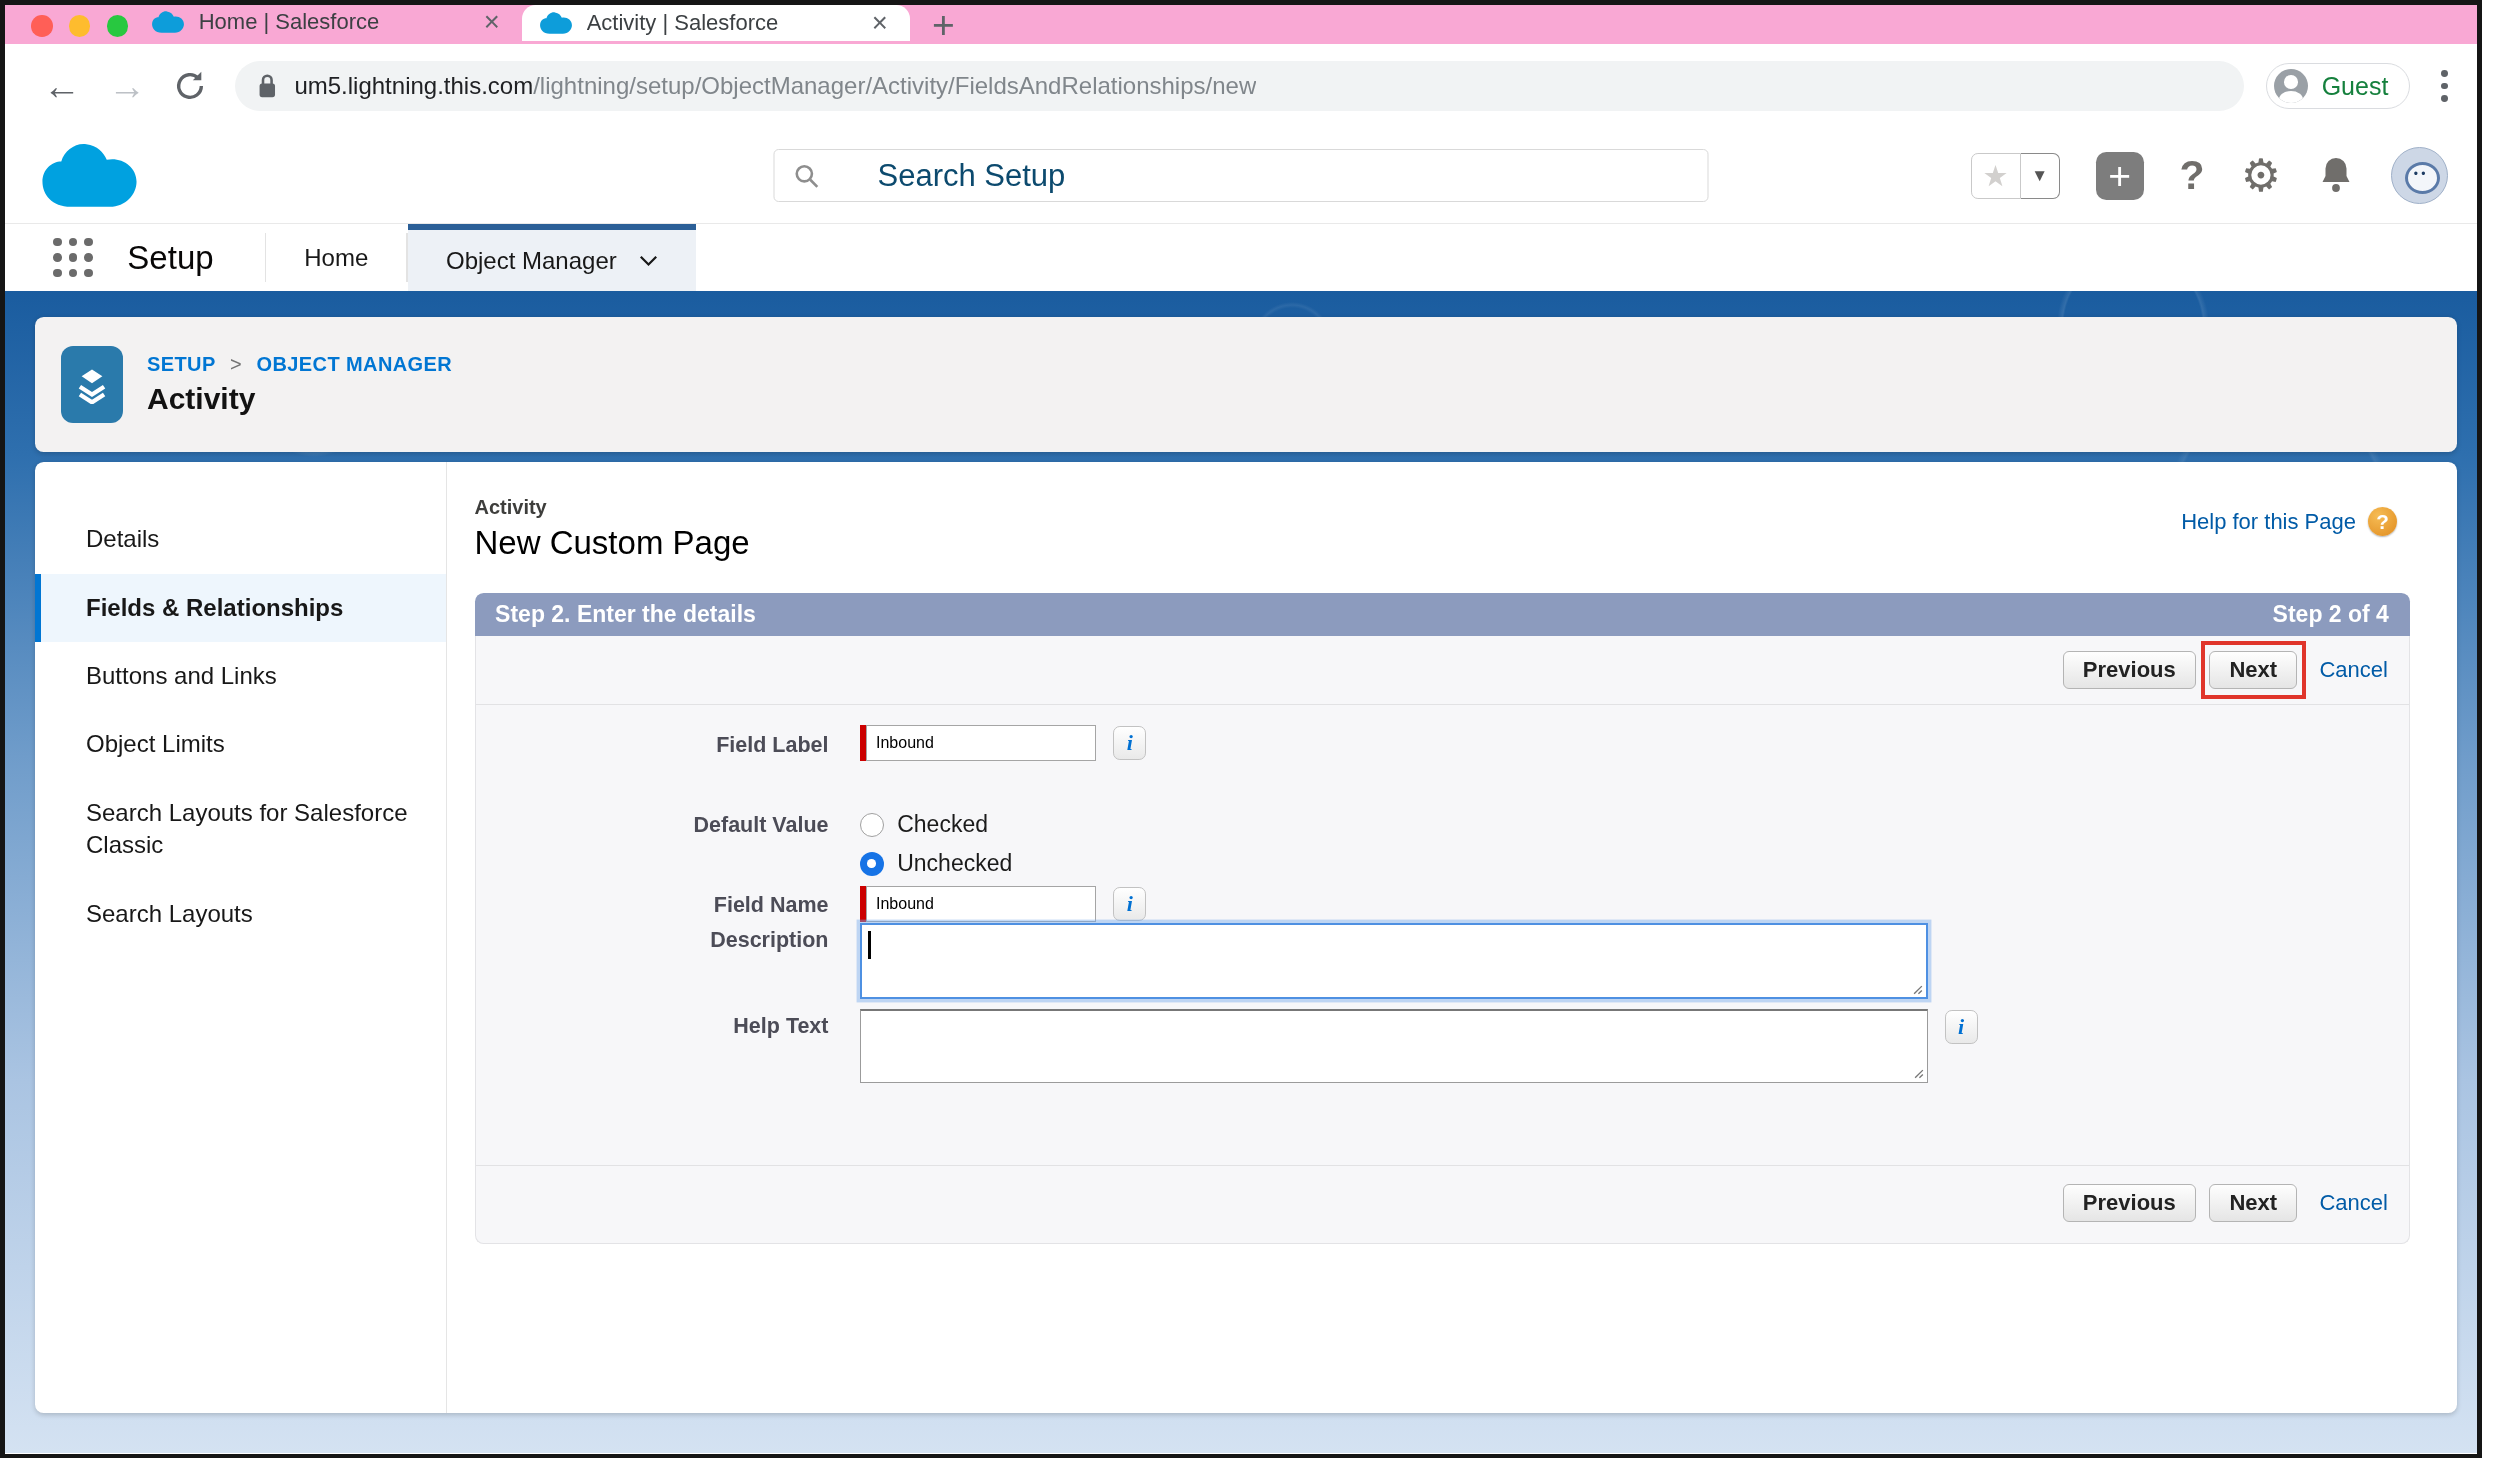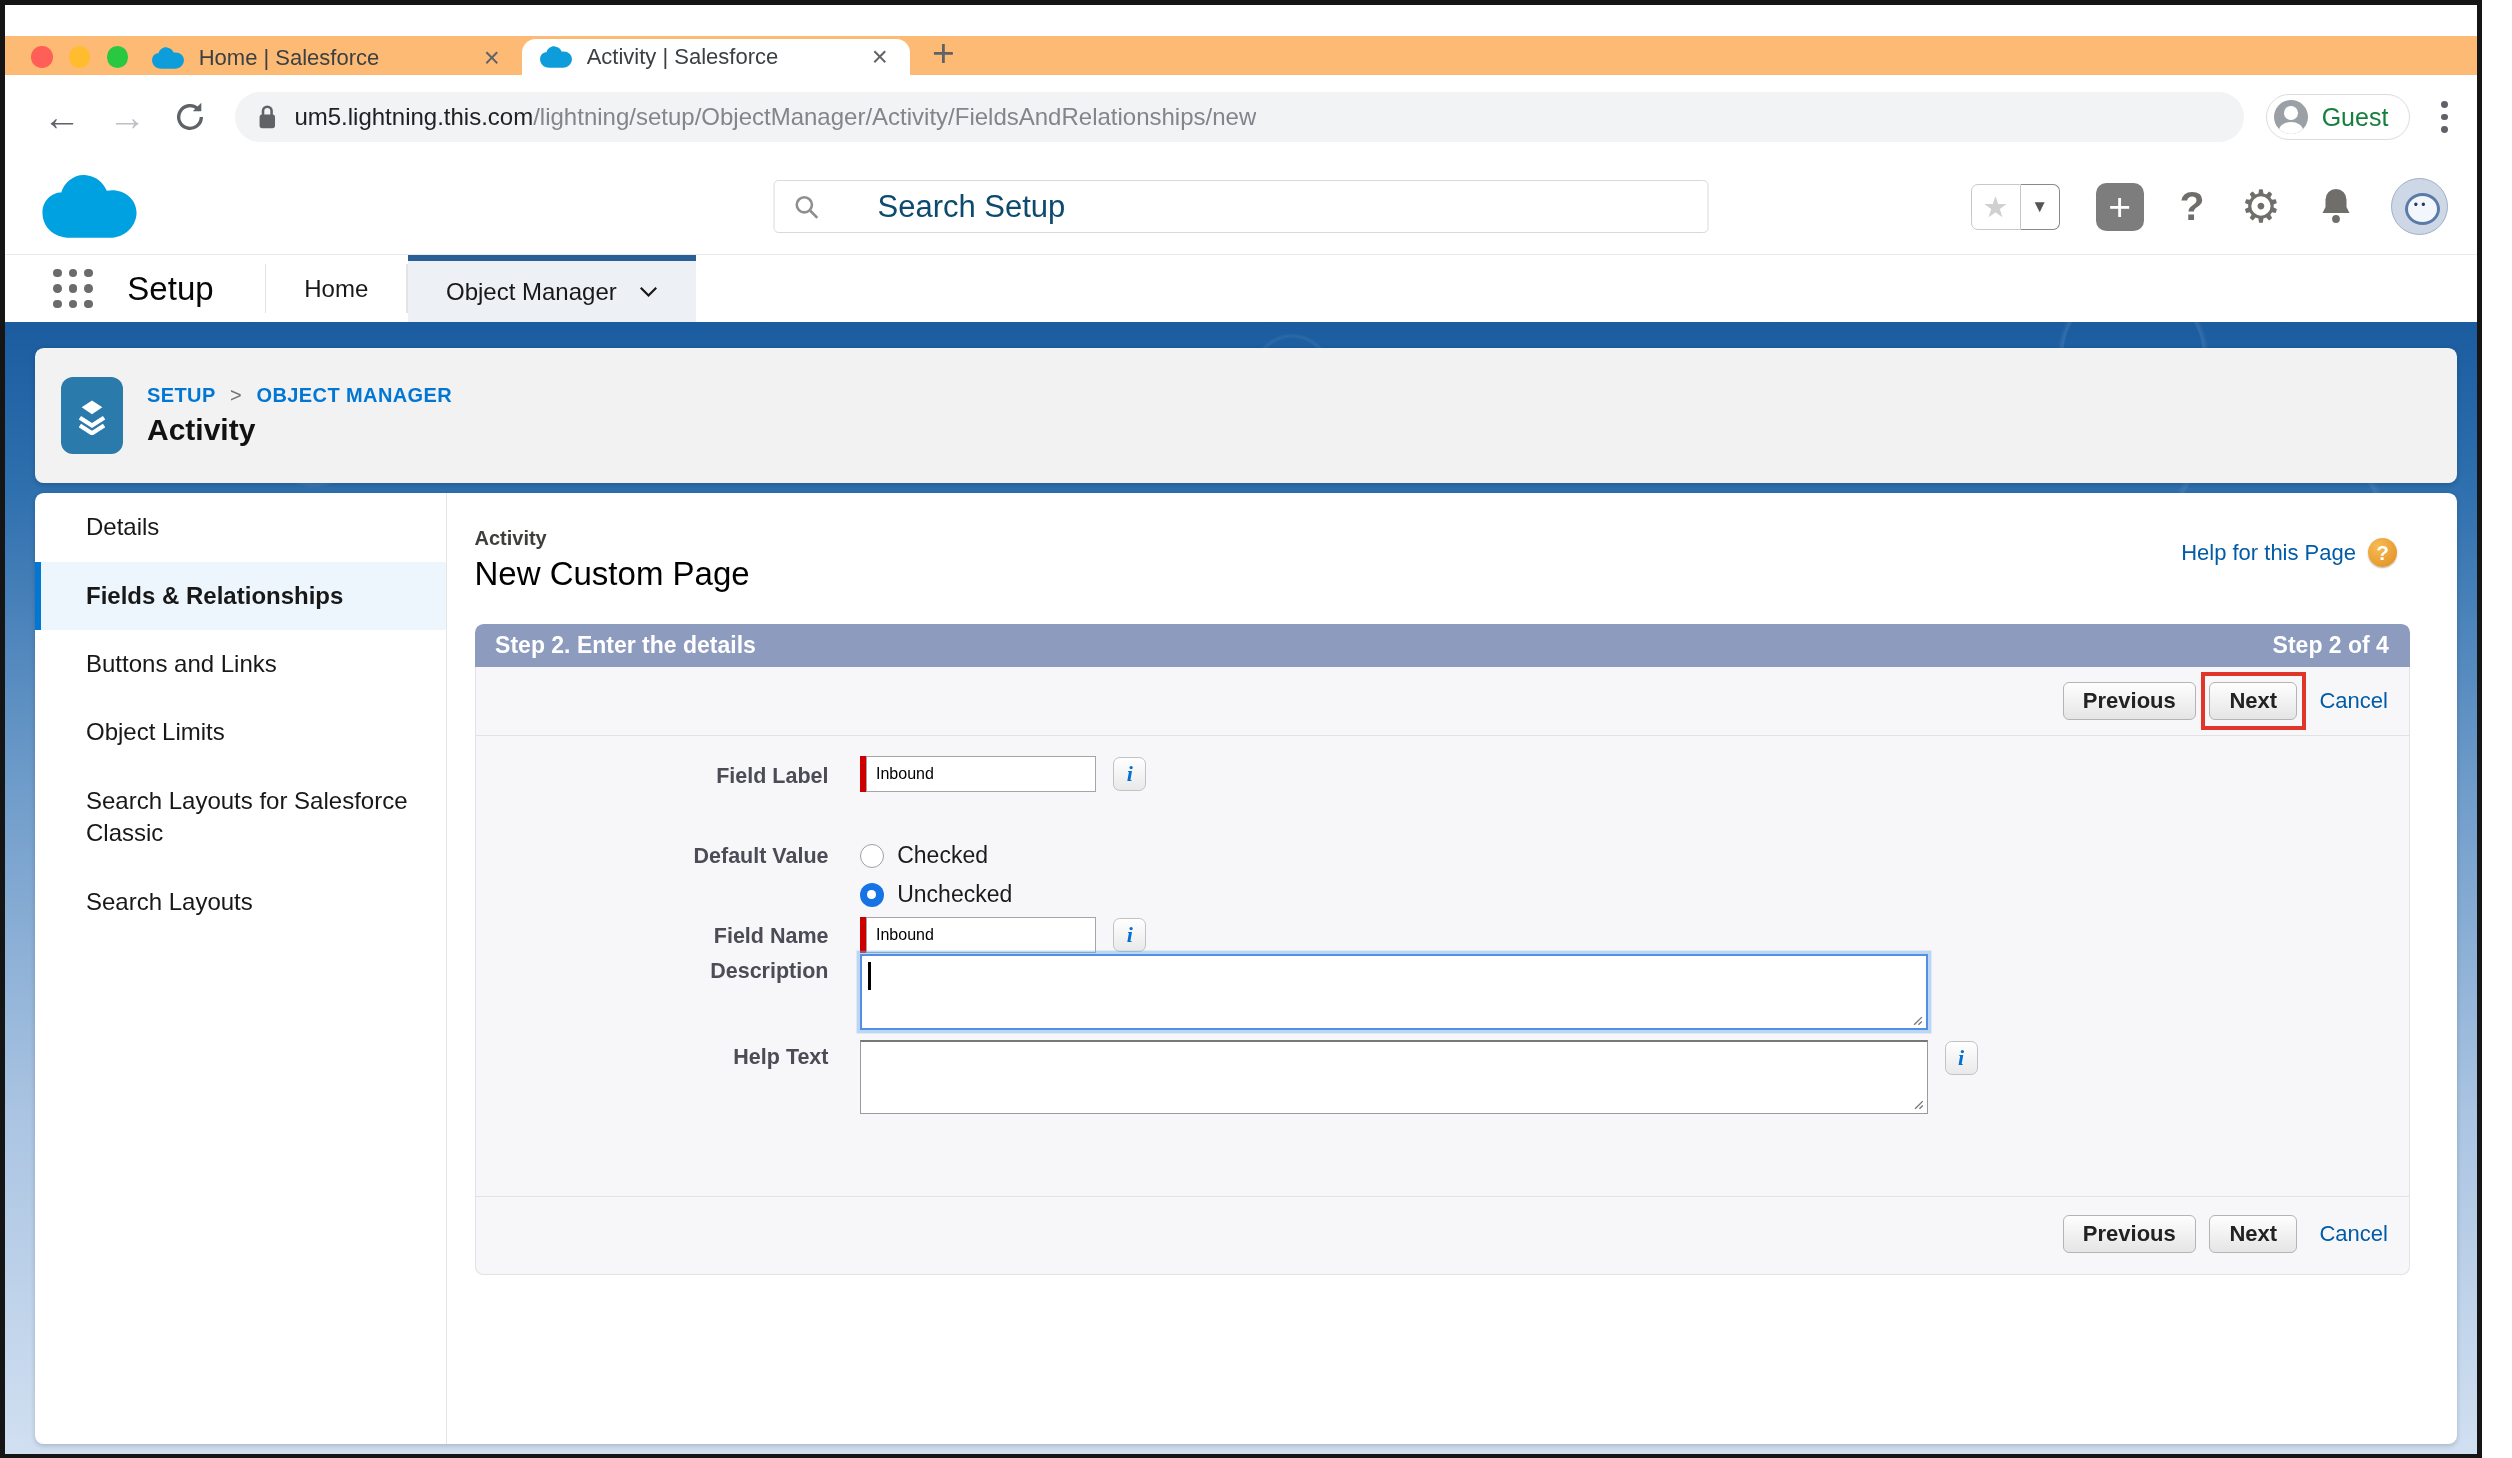--- a/index.html
+++ b/index.html
@@ -1,21 +1,21 @@
 <!DOCTYPE html>
 <html style="font-size:13.7px"><head>
 <meta charset="utf-8">
 <style>
   * { margin:0; padding:0; box-sizing:border-box; }
   html,body { width:2512px; height:1459px; background:#fff; font-family:"Liberation Sans", sans-serif; overflow:hidden; }
 
   .window { position:absolute; left:0; top:0; width:2482px; height:1459px; border:5.1px solid #151515; background:#fff; overflow:hidden; }
 
   
-  .tabstrip { height:39px; background:#fdba74; display:flex; align-items:flex-end; position:relative;margin-top:31px; }
+  .tabstrip { height:39px; background:#f9a8d4; display:flex; position:relative; }
   .traffic { position:absolute; left:26px; top:10.3px; display:flex; gap:16.3px; }
   .light { width:21.5px; height:21.5px; border-radius:50%; }
   .light.red{ background:#ff5f57; } .light.yellow{ background:#febc2e; } .light.green{ background:#28c840; }
   .tab { display:flex; align-items:center; height:34px; width:388px; padding:0 17px; font-size:22px; color:#3c4043; }
   .tab.inactive { margin-left:129px; }
   .tab.active { background:#fff; border-radius:13.7px 13.7px 0 0; height:36px; }
   .favicon { width:34px; height:24px; margin-right:13.7px; flex:none; }
   .tab-title { flex:1; white-space:nowrap; overflow:hidden; }
   .tab-close { font-size:27.5px; color:#5f6368; padding:0 5.1px; }
   .newtab { font-size:39px; color:#5f6368; margin:0 0 3.4px 22px; line-height:1; }
@@ -79,21 +79,21 @@
   .obj-icon { width:62px; height:77px; border-radius:12px; background:#2a7aab; display:grid; place-items:center; flex:none; }
   .obj-icon svg { width:38px; height:38px; }
   .crumb-text { margin-left:24px; }
   .crumb-line { font-size:20px; letter-spacing:0.4px; font-weight:bold; }
   .crumb-line a { color:#0176d3; text-decoration:none; }
   .crumb-sep { color:#747474; margin:0 8.6px; font-weight:normal; }
   .obj-title { font-size:30px; font-weight:bold; color:#121212; margin-top:6.9px; }
 
   
   .main-card { width:2422px; height:951px; margin-top:10.3px; background:#fff; border-radius:8.6px; display:flex; box-shadow:0 1.7px 5.1px rgba(0,0,0,.18); overflow:hidden; }
-  .side { width:412px; border-right:1.7px solid #e5e5e5; flex:none; }
+  .side { width:412px; border-right:1.7px solid #e5e5e5; padding-top:43px; flex:none; }
   .side-item { padding:18px 34px 18px 51px; font-size:24px; color:#181818; line-height:1.35; }
   .side-item.active { background:#eef6fd; border-left:6.9px solid #0176d3; padding-left:45px; font-weight:bold; }
 
   .content { flex:1; padding:34px 22px 0 27.5px; position:relative; }
   .obj-name { font-size:20px; font-weight:bold; color:#3e3e3c; }
   .page-title { font-size:33px; color:#000; margin-top:5.1px; }
   .help-row { position:absolute; top:45px; right:60px; display:flex; align-items:center; gap:12px; }
   .help-link { font-size:22px; color:#015ba7; text-decoration:none; }
   .help-q { width:29px; height:29px; border-radius:50%; background:radial-gradient(circle at 35% 30%, #f6bc55, #e08c1f); color:#fff; font-size:20.6px; font-weight:bold; display:grid; place-items:center; box-shadow:0 0.9px 1.7px rgba(0,0,0,.3); }
 

